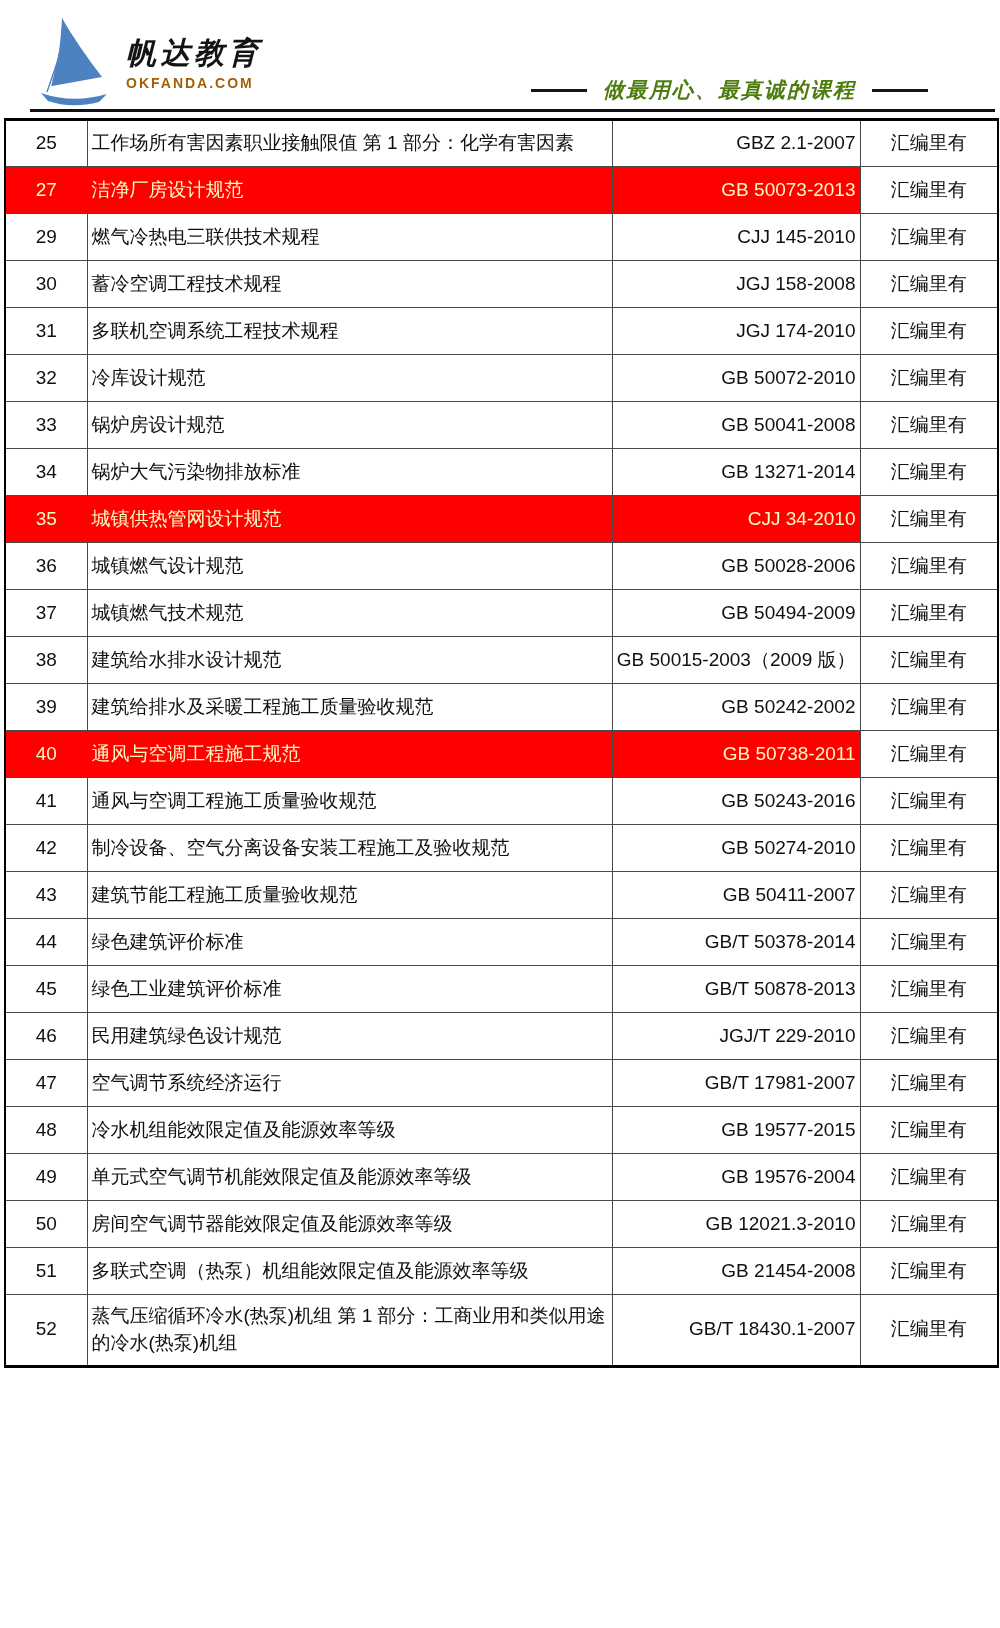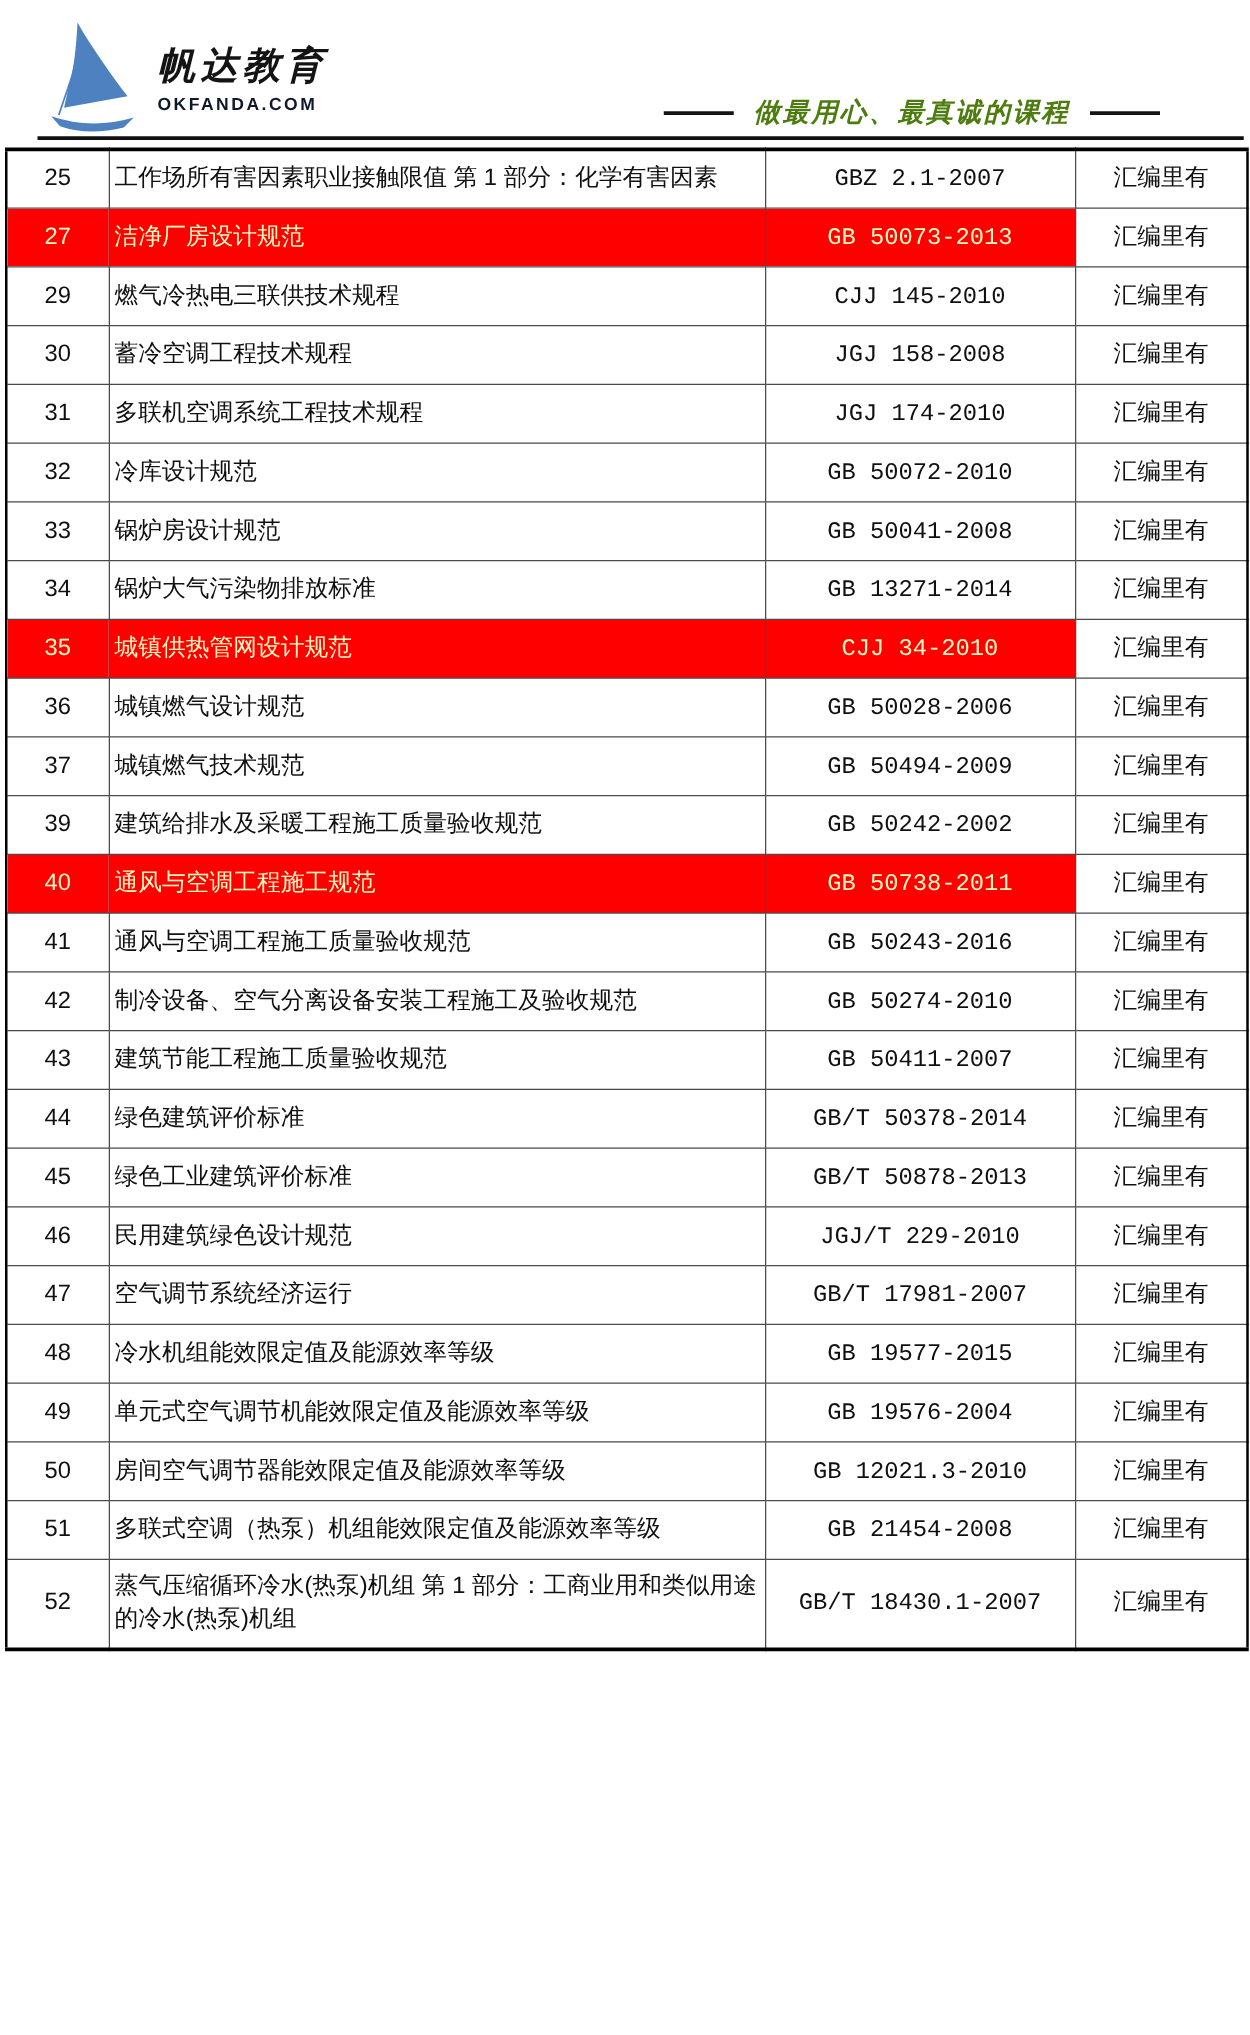--- a/index.html
+++ b/index.html
@@ -14,21 +14,21 @@
   .sail-fill{fill:var(--logo-blue,#4e81c0);}
   .sail-stroke{stroke:var(--logo-blue,#4e81c0);stroke-width:1.4;fill:none;}
   .logo-text{margin-left:6px;margin-top:22px;}
   .brand-title{
     font-family:"DejaVu Serif","Liberation Serif",serif;
     font-size:30px;font-weight:bold;font-style:italic;color:#141414;
     letter-spacing:4px;line-height:1;
   }
   .brand-domain{
     font-family:"Liberation Sans",sans-serif;font-size:14px;font-weight:bold;
-    color:#0f172a;letter-spacing:2px;margin-top:7px;
+    color:#a16207;letter-spacing:2px;margin-top:7px;
   }
   .tagline-wrap{
     position:absolute;right:72px;top:76px;display:flex;align-items:center;
   }
   .tagline-dash{width:56px;height:3px;background:#151515;}
   .tagline-text{
     margin:0 16px;font-family:"DejaVu Serif","Liberation Serif",serif;
     font-size:21px;font-weight:bold;font-style:italic;color:#4d7c0f;letter-spacing:2px;
     white-space:nowrap;
   }
@@ -41,21 +41,21 @@
   }
   table.std td{
     border:1px solid #4a4a4a;vertical-align:middle;
     font-size:19px;line-height:1.42;color:#101010;
     padding:8px 4px;background:#ffffff;
     overflow:hidden;
   }
   table.std tr{height:47px;padding-left:15px;}
   td.c-no{text-align:center;}
   td.c-name{text-align:left;padding-left:13px;padding-right:8px;}
-  td.c-code{text-align:center;padding-left:12px;padding-right:4px;font-family:Liberation Mono, monospace;}
+  td.c-code{text-align:right;padding-left:12px;padding-right:4px;}
   td.c-status{text-align:center;}
   tr.hl td.c-no, tr.hl td.c-name, tr.hl td.c-code{
     background:var(--hl,#fe0000);color:#fef9c3;
   }
   
   .footer-rule{position:absolute;left:30px;width:965px;top:1591px;height:3px;background:#101010;}
   .footer-left,.footer-right{
     position:absolute;top:1599px;
     font-family:"DejaVu Serif","Liberation Serif",serif;
     font-size:22px;font-weight:bold;color:#0d0d0d;letter-spacing:1px;white-space:nowrap;text-align:center;
@@ -157,20 +157,26 @@
           <td class="c-code">GB 50028-2006</td>
           <td class="c-status">汇编里有</td>
         </tr>
         <tr>
           <td class="c-no">37</td>
           <td class="c-name">城镇燃气技术规范</td>
           <td class="c-code">GB 50494-2009</td>
           <td class="c-status">汇编里有</td>
         </tr>
         <tr>
+          <td class="c-no">38</td>
+          <td class="c-name">建筑给水排水设计规范</td>
+          <td class="c-code">GB 50015-2003（2009 版）</td>
+          <td class="c-status">汇编里有</td>
+        </tr>
+        <tr>
           <td class="c-no">39</td>
           <td class="c-name">建筑给排水及采暖工程施工质量验收规范</td>
           <td class="c-code">GB 50242-2002</td>
           <td class="c-status">汇编里有</td>
         </tr>
         <tr class="hl">
           <td class="c-no">40</td>
           <td class="c-name">通风与空调工程施工规范</td>
           <td class="c-code">GB 50738-2011</td>
           <td class="c-status">汇编里有</td>

